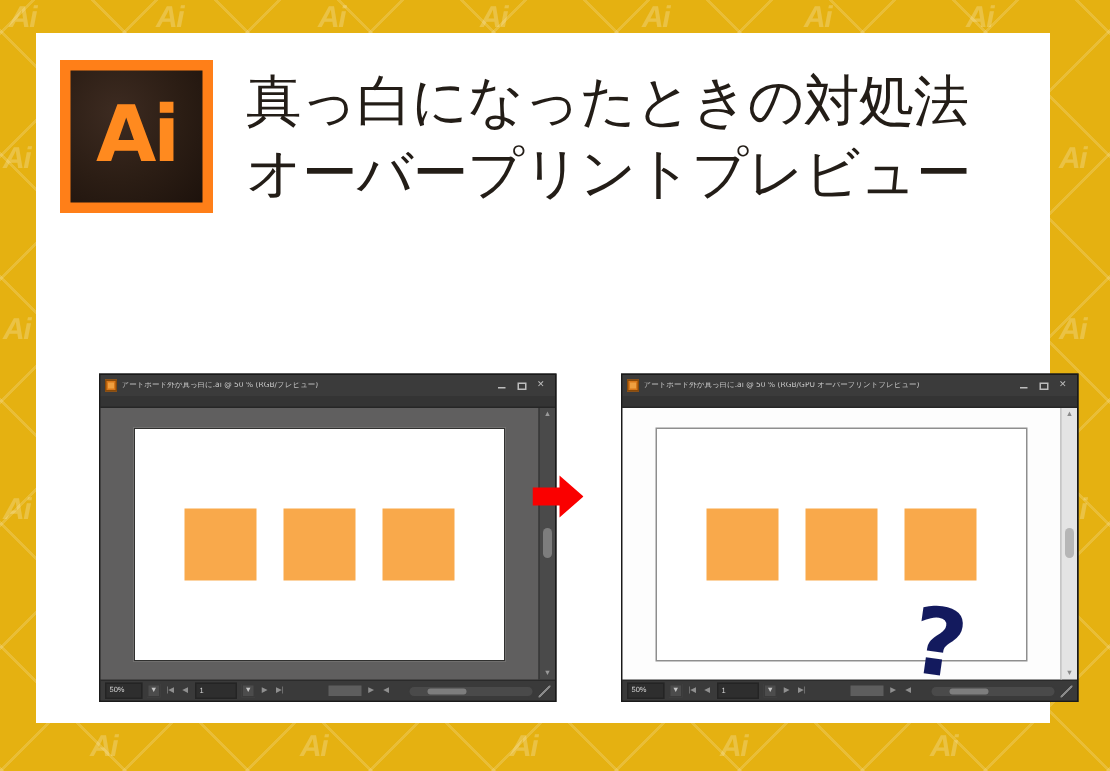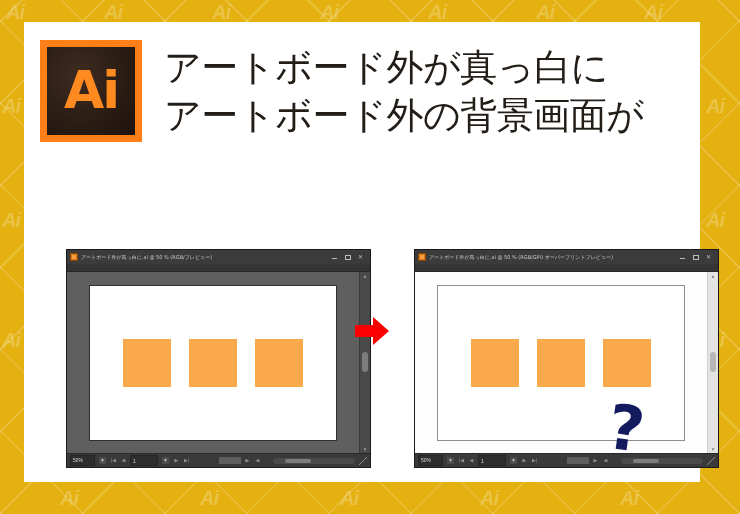--- a/index.html
+++ b/index.html
@@ -263,22 +263,22 @@
 
   <div class="card">
 
     <div class="header">
       <div class="ai-logo">
         <div class="ai-inner">
           <span class="ai-text">Ai</span>
         </div>
       </div>
       <div class="title">
-        <span class="ln">アートボード外が真っ白に</span>
-        <span class="ln">アートボード外の背景画面が</span>
+        <span class="ln">真っ白になったときの対処法</span>
+        <span class="ln">オーバープリントプレビュー</span>
       </div>
     </div>
 
     <div class="win win-left">
       <div class="titlebar">
         <span class="tb-icon"></span>
         <span class="tb-title">アートボード外が真っ白に.ai @ 50 % (RGB/プレビュー)</span>
         <span class="tb-btns">
           <span class="tb-btn tb-min">
               <i></i>

